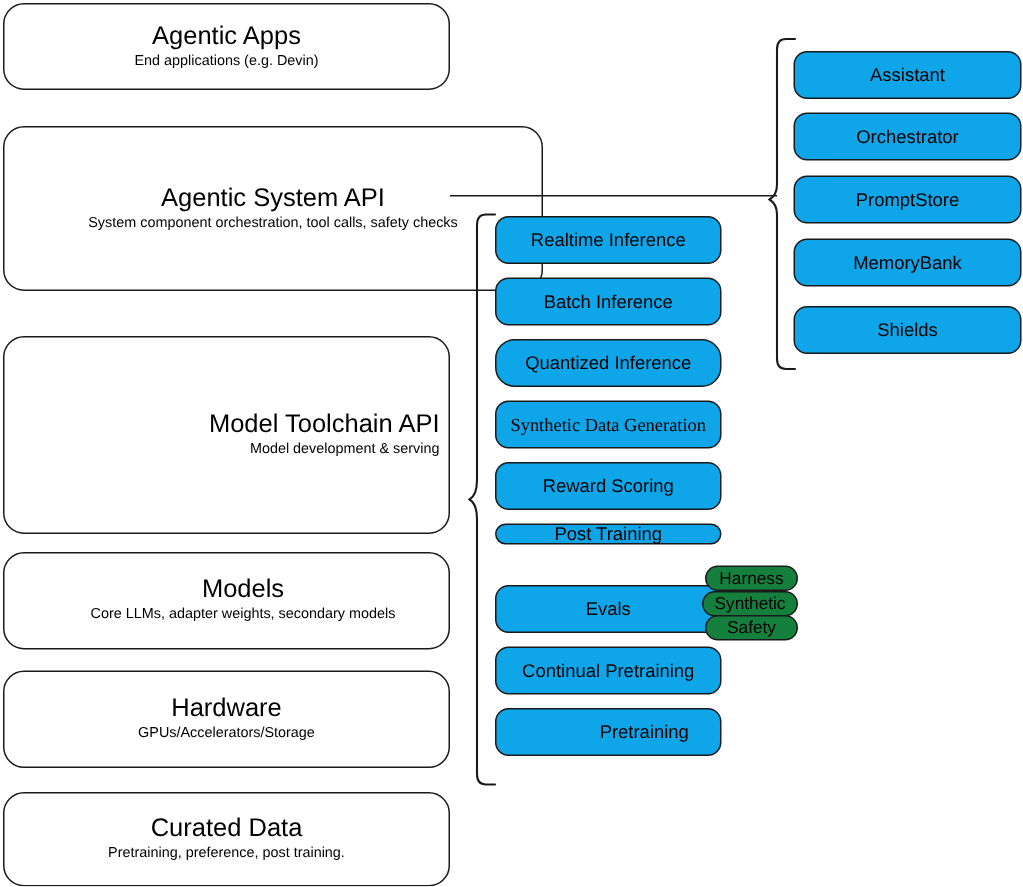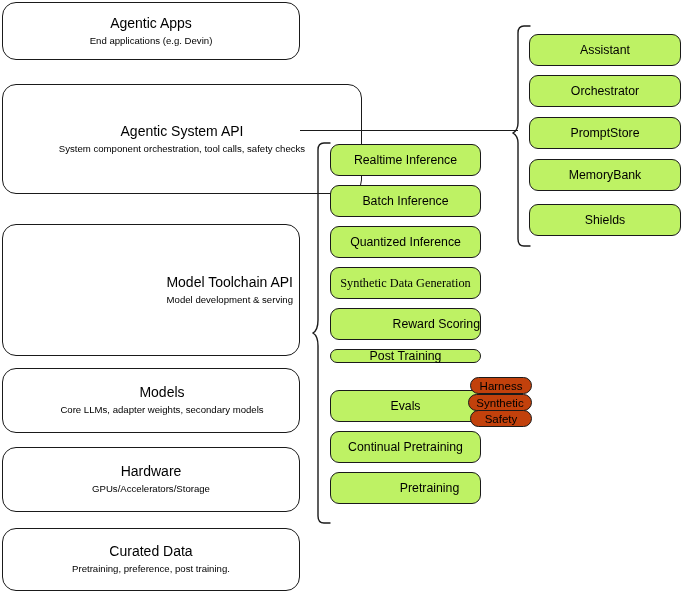--- a/index.html
+++ b/index.html
@@ -37,39 +37,39 @@
     color: #000;
     white-space: nowrap;
   }
   .box .subtitle {
     font-size: 9.6px;
     line-height: 14px;
     color: #000;
     margin-top: 2px;
     white-space: nowrap;
   }
-  .layer-box .title { font-size: 14px; }
+  .layer-box .title { font-size: 17px; }
   .chip {
     position: absolute;
     box-sizing: border-box;
     border: 1.4px solid #1a1a1a;
     border-radius: 9px;
-    background: #bef264;
+    background: #0ea5e9;
     display: flex;
     align-items: center;
     justify-content: center;
     font-size: 12.3px;
     white-space: nowrap;
   }
   .pill {
     position: absolute;
     box-sizing: border-box;
     border: 1.4px solid #1a1a1a;
     border-radius: 11px;
-    background: #c2410c;
+    background: #15803d;
     display: flex;
     align-items: center;
     justify-content: center;
     font-size: 11.5px;
     white-space: nowrap;
     z-index: 5;
   }
   .brace, .connector {
     position: absolute;
     pointer-events: none;
@@ -124,27 +124,27 @@
   <svg class="brace" viewBox="0 0 20 222" width="20" height="222" style="left:512px; top:25px;" fill="none" stroke="#1a1a1a" stroke-width="1.4" stroke-linecap="round">
     <path d="M18 1 L12 1 Q6 1 6 8 L6 98 Q6 105 1 108 Q6 111 6 118 L6 214 Q6 221 12 221 L18 221"></path>
   </svg>
 
   <div class="chip" style="left:330px; top:144px; width:151px; height:32px;">
     <span>Realtime Inference</span>
   </div>
   <div class="chip" style="left:330px; top:185px; width:151px; height:32px;">
     <span>Batch Inference</span>
   </div>
-  <div class="chip" style="left:330px; top:226px; width:151px; height:32px;">
+  <div class="chip" style="left:330px; top:226px; width:151px; height:32px;border-radius:13px;">
     <span>Quantized Inference</span>
   </div>
   <div class="chip" style="left:330px; top:267px; width:151px; height:32px;font-family:Liberation Serif, serif;">
     <span>Synthetic Data Generation</span>
   </div>
-  <div class="chip" style="left:330px; top:308px; width:151px; height:32px;justify-content:flex-end;">
+  <div class="chip" style="left:330px; top:308px; width:151px; height:32px;">
     <span>Reward Scoring</span>
   </div>
   <div class="chip" style="left:330px; top:349px; width:151px; height:14px;">
     <span>Post Training</span>
   </div>
   <div class="chip" style="left:330px; top:390px; width:151px; height:32px;">
     <span>Evals</span>
   </div>
   <div class="chip" style="left:330px; top:431px; width:151px; height:32px;">
     <span>Continual Pretraining</span>

